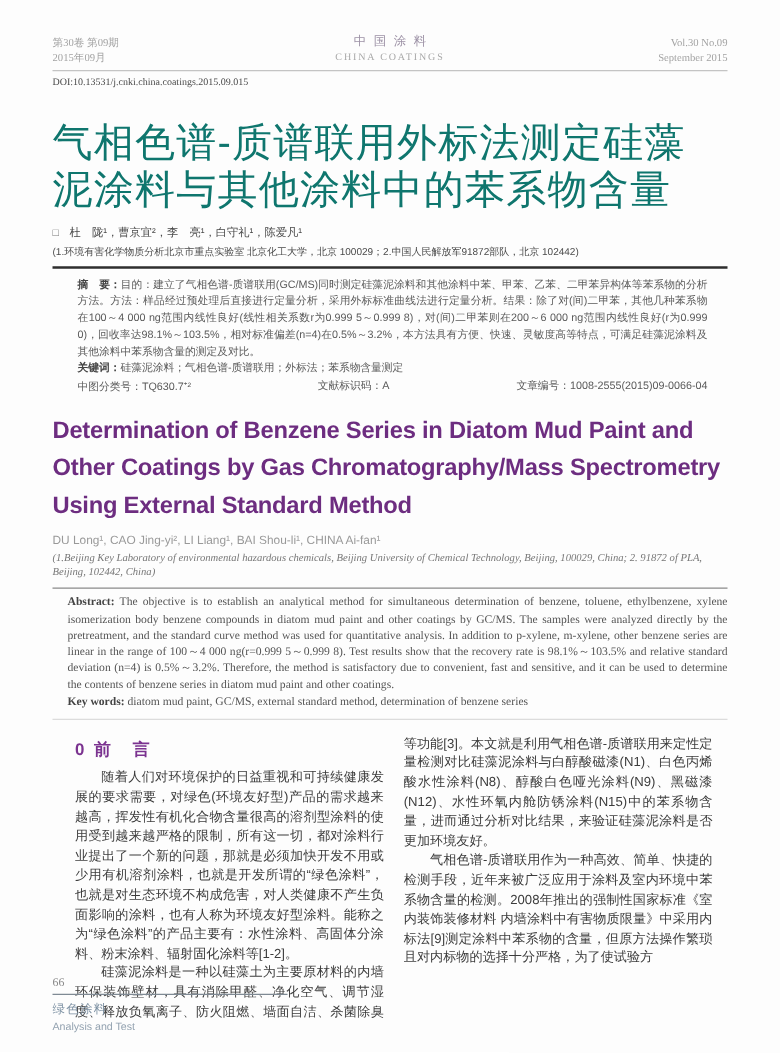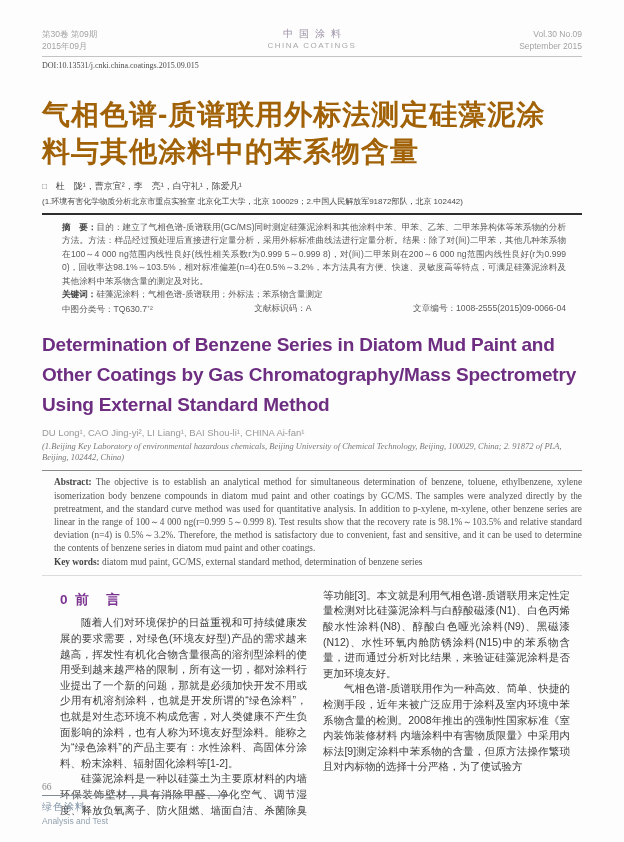--- a/index.html
+++ b/index.html
@@ -9,33 +9,33 @@
     margin:0 auto;
     background:#fdfdfd;
     box-sizing:border-box;
     padding:28px 42px 0 42px;
     font-family:"Liberation Sans",sans-serif;
     color:#3c3c3c;
     overflow:hidden;
   }
   
   .hdr{display:flex;justify-content:space-between;align-items:flex-end;
-       font-family:Liberation Sans, sans-serif;font-size:8.5px;line-height:12px;color:#a3a3a3;}
+       font-family:Liberation Serif, serif;font-size:8.5px;line-height:12px;color:#a3a3a3;}
   .hdr .h-left,.hdr .h-right{width:120px;}
   .hdr .h-right{text-align:right;}
   .hdr .h-center{text-align:center;}
   .journal-cn{color:#9d92a6;font-size:10px;letter-spacing:6px;margin-left:6px;}
   .journal-en{color:#a8a8a8;font-size:8px;letter-spacing:1.5px;}
   .header-rule{border-top:1px solid #c4c4c4;margin-top:4px;}
   .doi{font-family:"Liberation Serif",serif;font-size:8px;color:#4a4a4a;margin-top:4px;}
   
   .title-cn{
     margin:26px 0 0 0;width:512px;
-    font-size:28px;line-height:37px;font-weight:bold;
-    color:#a16207;letter-spacing:1px;
+    font-size:32px;line-height:37px;font-weight:normal;
+    color:#0f766e;letter-spacing:1px;
   }
   .authors-cn{margin-top:10px;font-size:9px;color:#4a4a4a;}
   .author-marker{color:#777;margin-right:6px;font-size:8.5px;}
   .affil-cn{margin-top:3px;font-size:8px;color:#4a4a4a;}
   .thick-rule{border-top:2px solid #2e2e2e;margin-top:6px;}
   
   .abstract-cn{padding:6px 16px 0 20px;font-size:8.6px;line-height:13.4px;color:#5a5a5a;text-align:justify;}
   .abstract-cn p{margin:0;}
   .lbl{font-weight:bold;color:#444;}
   .cls-row{display:flex;justify-content:space-between;margin-top:2px;padding:0 16px 0 20px;

